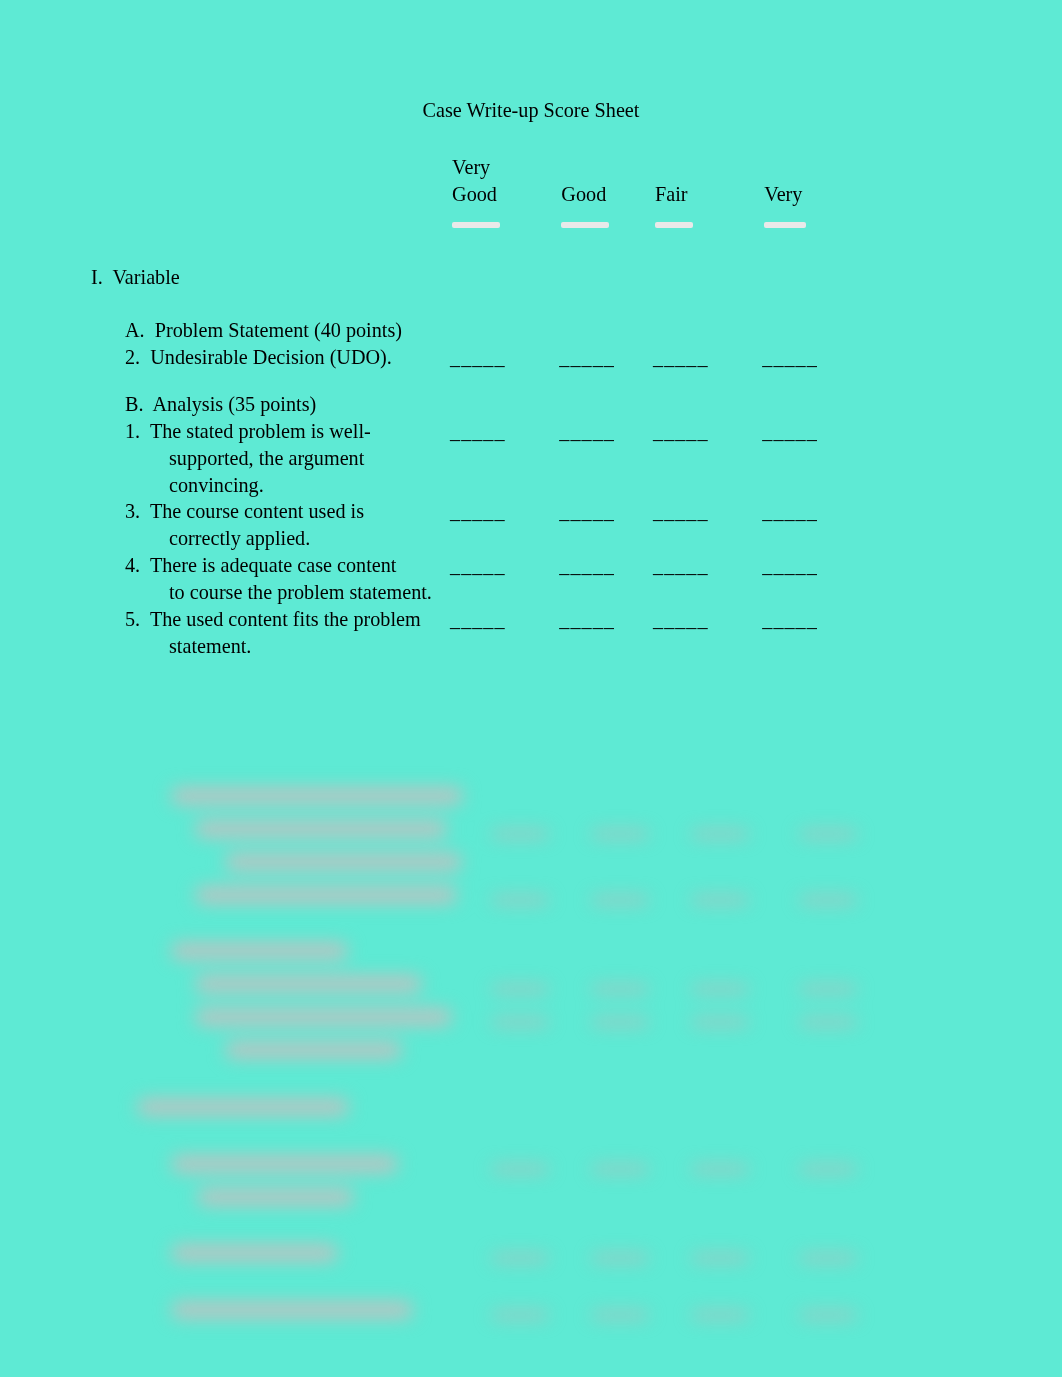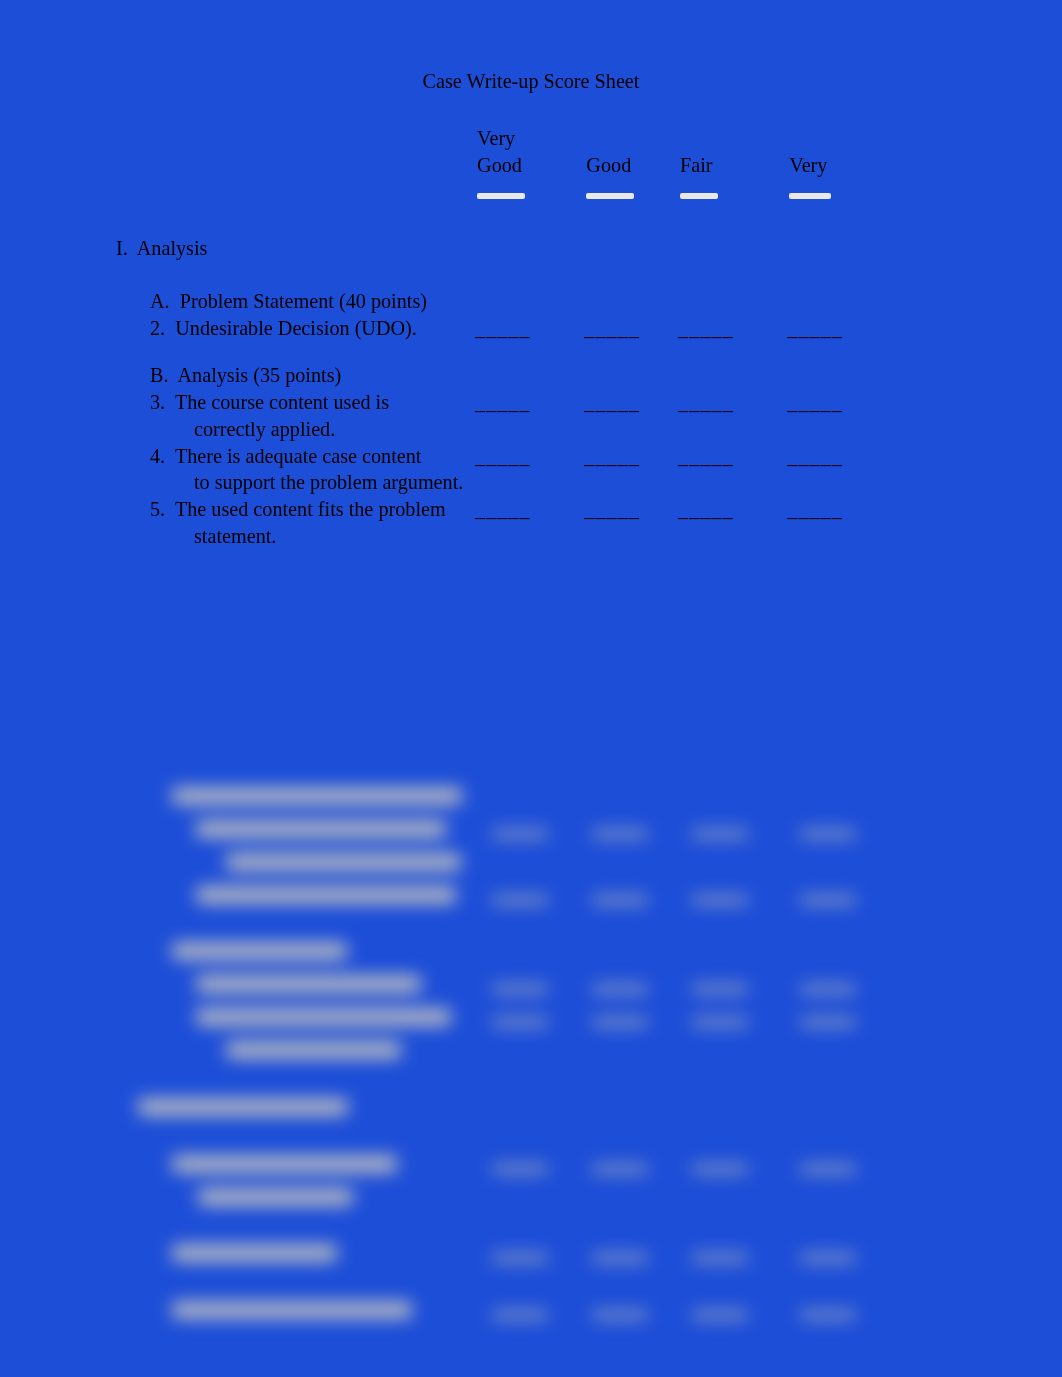--- a/index.html
+++ b/index.html
@@ -5,33 +5,33 @@
     html, body {
       margin: 0;
       padding: 0;
       background: #e9e9e9;
       font-family: "Times New Roman", Times, serif;
       color: #000;
     }
     .page {
       width: 1062px;
       height: 1377px;
-      background: #1d4ed8;
+      background: #5eead4;
       position: relative;
       box-sizing: border-box;
-      padding-top: 68px;
+      padding-top: 97px;
       font-size: 20.2px;
       line-height: 1.33;
     }
     .title {
       text-align: center;
       margin-bottom: 30px;
     }
     .content {
-      margin-left: 116px;
+      margin-left: 91px;
       width: 765px;
     }
     table.ratings {
       border-collapse: collapse;
       width: 100%;
       table-layout: fixed;
     }
     table.ratings td, table.ratings th {
       vertical-align: top;
       padding: 0;
@@ -148,21 +148,21 @@
             <br>
             <span>Very</span><br>
             <span class="hdr-shadow" style="width:42px"></span>
           </span>
         </th>
       </tr>
 
       <tr class="section-head">
         <td class="first" colspan="5">
           <span class="section-letter">I.</span>&nbsp;
-          <span class="section-title">Analysis</span>
+          <span class="section-title">Variable</span>
         </td>
       </tr>
 
       <tr class="sub-head">
         <td colspan="5" style="padding-top:26px">
           <span class="pad34">
             <span class="section-letter">A.</span>&nbsp;
             <span class="section-title">Problem Statement (40 points)</span>
           </span>
         </td>
@@ -182,39 +182,51 @@
 
       <tr class="sub-head">
         <td colspan="5" style="padding-top:20px">
           <span class="pad34">
             <span class="section-letter">B.</span>&nbsp;
             <span class="section-title">Analysis (35 points)</span>
           </span>
         </td>
       </tr>
 
+      <tr class="item-row">
+        <td>
+          <span class="num">1.</span>&nbsp;
+          <span class="txt">The stated problem is well-</span>
+          <span class="txt-cont">supported, the argument</span>
+          <span class="txt-cont">convincing.</span>
+        </td>
+        <td><span class="rule">_____</span></td>
+        <td><span class="rule">_____</span></td>
+        <td><span class="rule">_____</span></td>
+        <td><span class="rule">_____</span></td>
+      </tr>
 
 
       <tr class="item-row">
         <td>
           <span class="num">3.</span>&nbsp;
           <span class="txt">The course content used is</span>
           <span class="txt-cont">correctly applied.</span>
         </td>
         <td><span class="rule">_____</span></td>
         <td><span class="rule">_____</span></td>
         <td><span class="rule">_____</span></td>
         <td><span class="rule">_____</span></td>
       </tr>
 
       <tr class="item-row">
         <td>
           <span class="num">4.</span>&nbsp;
           <span class="txt">There is adequate case content</span>
-          <span class="txt-cont">to support the problem argument.</span>
+          <span class="txt-cont">to course the problem statement.</span>
         </td>
         <td><span class="rule">_____</span></td>
         <td><span class="rule">_____</span></td>
         <td><span class="rule">_____</span></td>
         <td><span class="rule">_____</span></td>
       </tr>
 
       <tr class="item-row">
         <td>
           <span class="num">5.</span>&nbsp;

